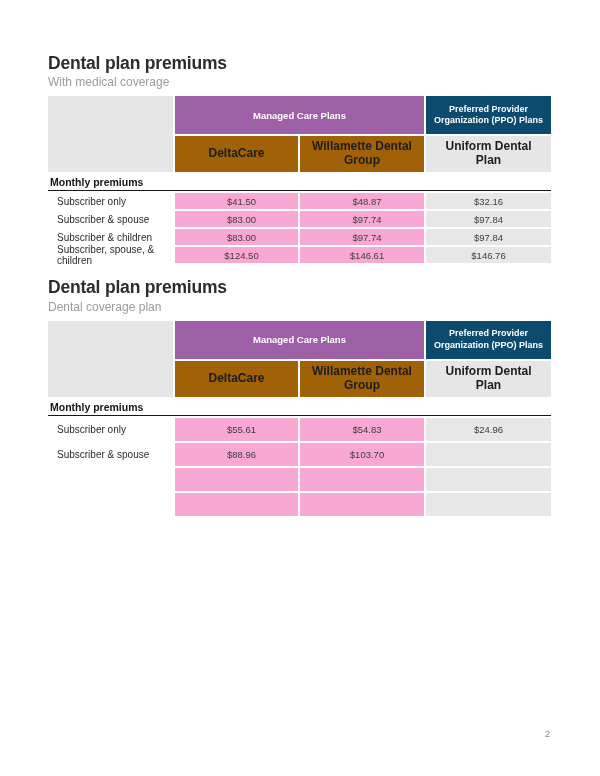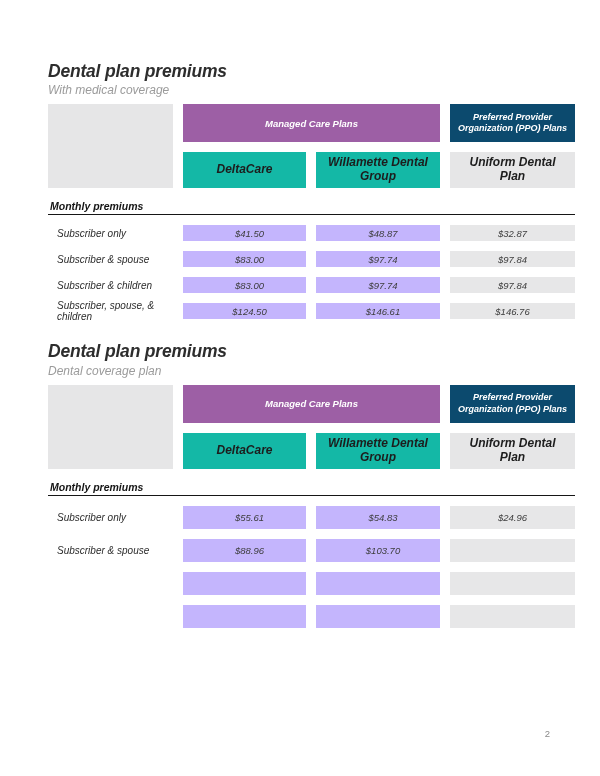--- a/index.html
+++ b/index.html
@@ -4,42 +4,42 @@
 <style>
   * { margin: 0; padding: 0; box-sizing: border-box; }
   html, body { width: 600px; height: 776px; }
   body {
     background: #ffffff;
     font-family: "Liberation Sans", sans-serif;
     position: relative;
     overflow: hidden;
     color: #2e2e2e;
   }
-  .block { margin: 8px 49px 0 48px; font-style: italic; }
+  .block { margin: 0 49px 0 48px; }
   .block-1 { padding-top: 54px; }
   .block-2 { padding-top: 15px; }
 
   h1.doc-title {
     font-size: 17.5px;
     font-weight: 700;
     letter-spacing: -0.2px;
     color: #2d2d2d;
     line-height: 1.1;
   }
   .doc-subtitle {
     font-size: 12px;
     color: #9b9b9b;
     margin-top: 2px;
     margin-bottom: 7px;
   }
 
   .premium-table {
     display: grid;
     grid-template-columns: 125px 123px 124px 125px;
-    gap: 10px;
+    gap: 2px;
     width: 503px;
   }
   .t1 { grid-template-rows: 38px 36px 17px repeat(4, 16px); }
   .t2 { grid-template-rows: 38px 36px 17px repeat(4, 23px); }
 
   .corner {
     grid-column: 1;
     grid-row: 1 / 3;
     background: #e6e6e7;
   }
@@ -74,21 +74,21 @@
     font-weight: 700;
     font-size: 12px;
     color: #1d1d1d;
     line-height: 1.15;
     display: flex;
     align-items: center;
     justify-content: center;
     text-align: center;
     padding: 0 10px;
   }
-  .col-hdr.lav { background: #14b8a6; }
+  .col-hdr.lav { background: #a16207; }
   .col-hdr.gry { background: #e6e6e7; }
 
   .section-row {
     grid-column: 1 / -1;
     background: #ffffff;
     border-bottom: 1.6px solid #161616;
     display: flex;
     align-items: center;
     font-weight: 700;
     font-size: 10.5px;
@@ -103,21 +103,21 @@
     color: #2b2b2b;
     padding-left: 9px;
   }
   .cell {
     display: flex;
     align-items: center;
     justify-content: center;
     font-size: 9.5px;
     color: #3c3c3c;
   }
-  .cell.lav { background: #c4b5fd; padding-left: 10px; }
+  .cell.lav { background: #f9a8d4; padding-left: 10px; }
   .cell.gry { background: #e7e7e8; }
 
   .page-number {
     position: absolute;
     top: 728px;
     right: 50px;
     font-size: 9.5px;
     color: #8a8a8a;
   }
 </style>
@@ -135,21 +135,21 @@
 
     <div class="col-hdr lav" style="grid-column:2">DeltaCare</div>
     <div class="col-hdr lav" style="grid-column:3">Willamette Dental Group</div>
     <div class="col-hdr gry" style="grid-column:4">Uniform Dental Plan</div>
 
     <div class="section-row">Monthly premiums</div>
 
     <div class="row-label">Subscriber only</div>
     <div class="cell lav">$41.50</div>
     <div class="cell lav">$48.87</div>
-    <div class="cell gry">$32.87</div>
+    <div class="cell gry">$32.16</div>
 
     <div class="row-label">Subscriber &amp; spouse</div>
     <div class="cell lav">$83.00</div>
     <div class="cell lav">$97.74</div>
     <div class="cell gry">$97.84</div>
 
     <div class="row-label">Subscriber &amp; children</div>
     <div class="cell lav">$83.00</div>
     <div class="cell lav">$97.74</div>
     <div class="cell gry">$97.84</div>

